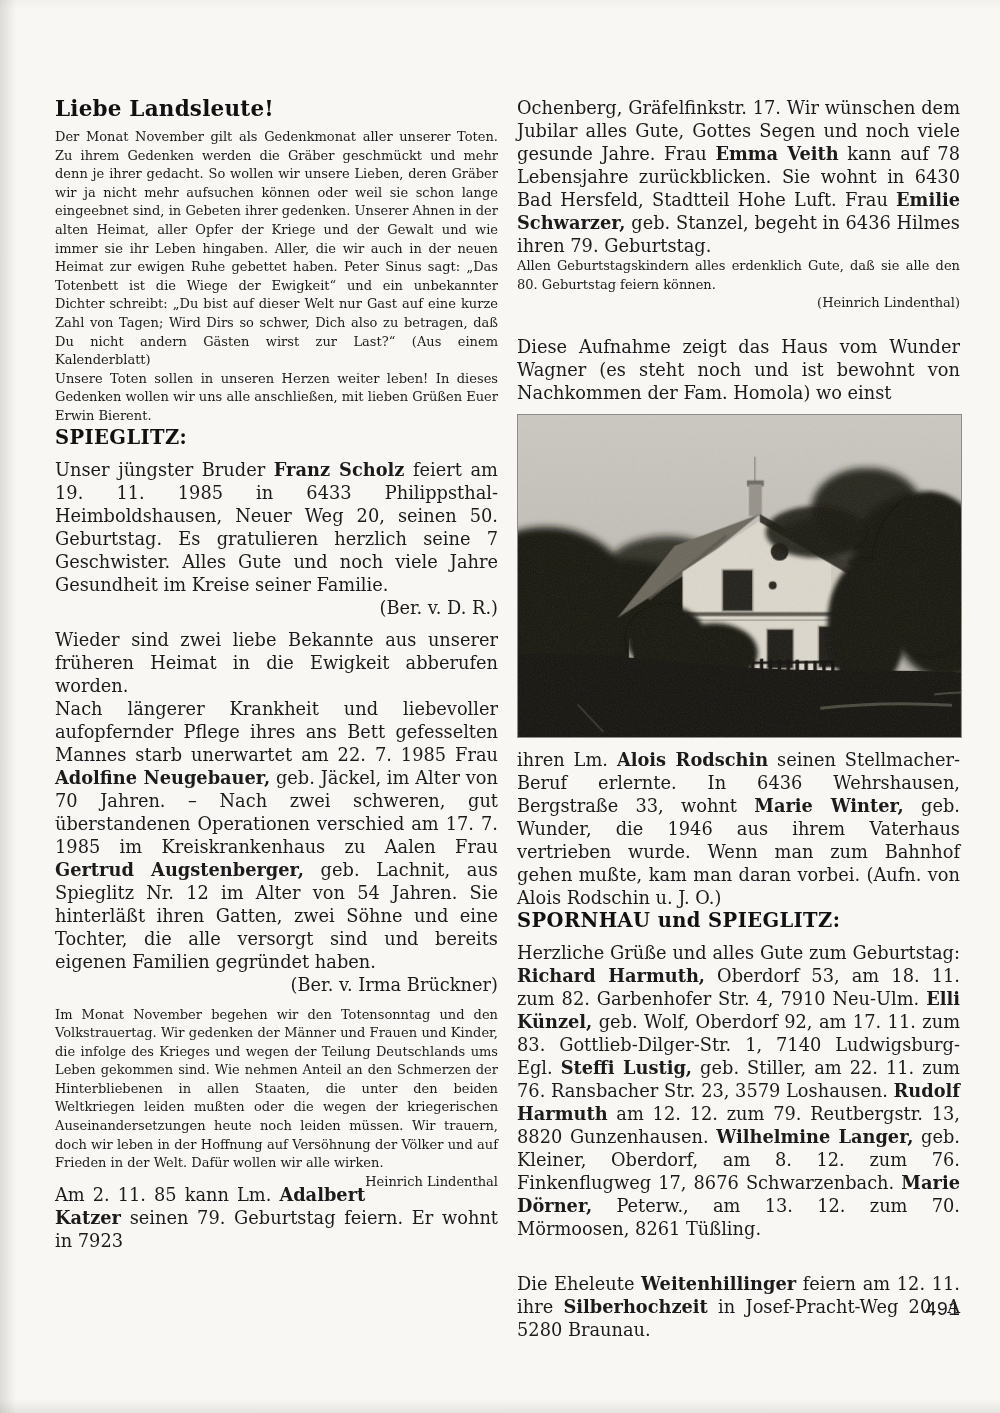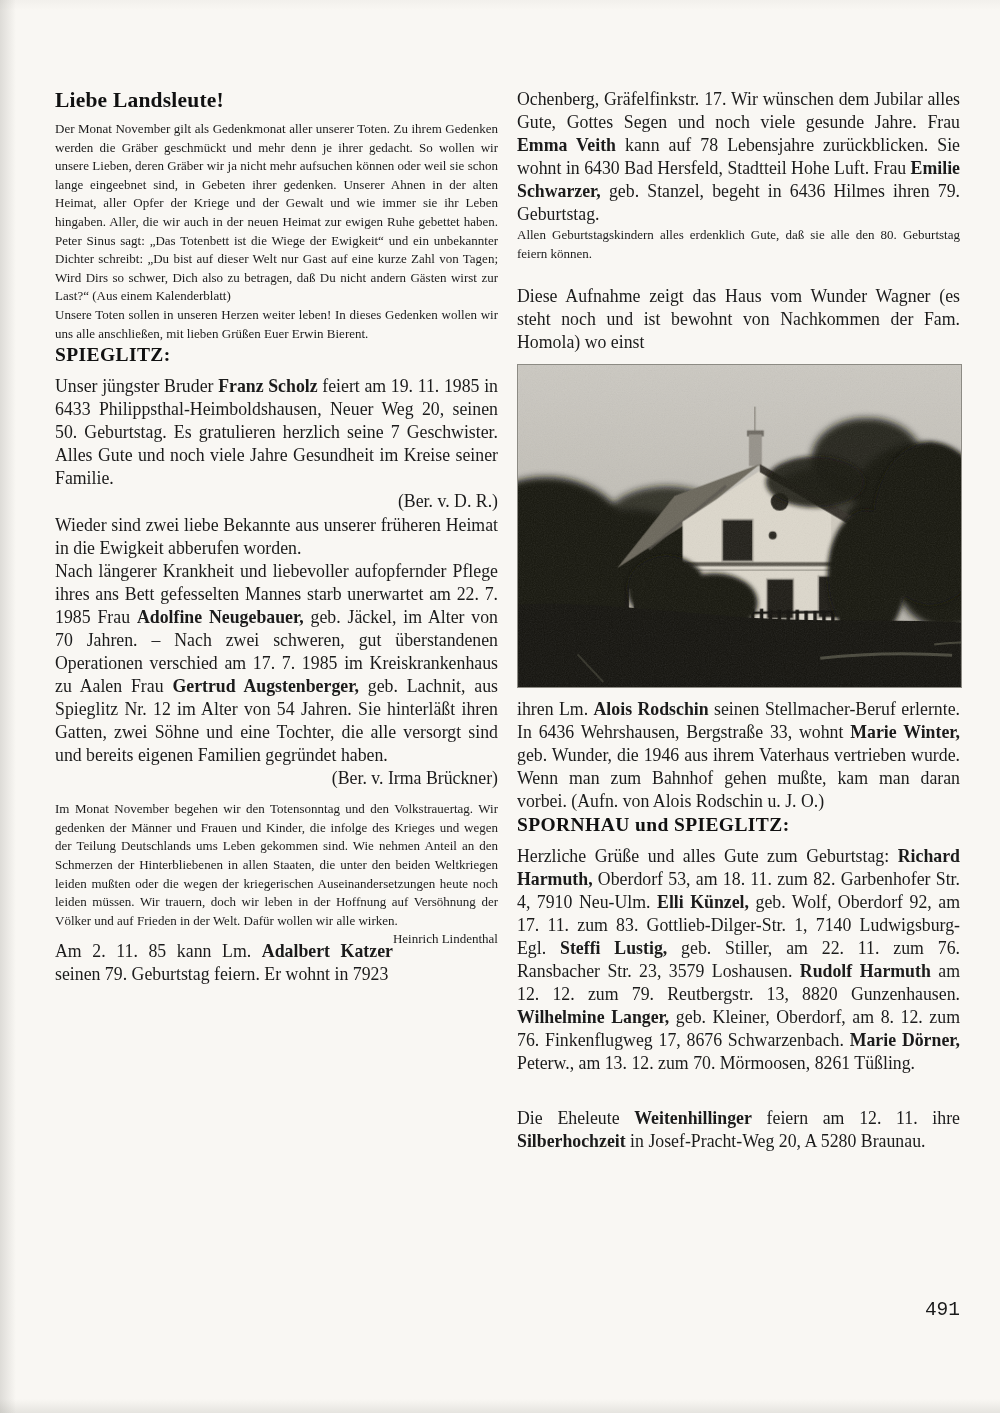--- a/index.html
+++ b/index.html
@@ -11,32 +11,32 @@
     -webkit-font-smoothing:antialiased;
   }
   .page{
     position:absolute;inset:0;
     background:
       linear-gradient(90deg, rgba(110,110,104,.20), rgba(110,110,104,0) 16px),
       linear-gradient(0deg, rgba(110,110,104,.14), rgba(0,0,0,0) 14px),
       linear-gradient(180deg, rgba(110,110,104,.05), rgba(0,0,0,0) 10px),
       #f9f7f3;
   }
-  .col{position:absolute;top:88px;width:443px;font-family:Liberation Serif, serif;}
+  .col{position:absolute;top:96px;width:443px;}
   .col-left{left:55px;}
   .col-right{left:517px;}
   h1.title{font-size:21.5px;line-height:25px;margin:0 0 7px 0;letter-spacing:.2px;color:#111;}
   h2.section{font-size:19.5px;line-height:24px;margin:0 0 8px 0;letter-spacing:.4px;color:#111;}
   p{margin:0;text-align:justify;text-justify:inter-word;}
   .small{font-size:13px;line-height:18.6px;}
   .large{font-size:17.8px;line-height:23px;}
   .sig{text-align:right;}
   .sigfloat{float:right;text-align:right;}
   b{font-weight:bold;}
-  .mt8{margin-top:1px;}
+  .mt8{margin-top:9px;}
   .mt10{margin-top:10px;}
   .mt16{margin-top:32px;}
   .mt18{margin-top:18px;}
   .mt22{margin-top:22px;}
   .photo{margin-top:10px;line-height:0;}
   .photo svg{display:block;border:1px solid #8d8b84;}
   .page-number{
     position:absolute;left:905px;top:1299px;width:55px;
     font-size:19.5px;text-align:right;color:#1b1b1b;font-family:Liberation Mono, monospace;
   }
@@ -60,20 +60,21 @@
     <p class="large sig">(Ber. v. Irma Brückner)</p>
 
     <p class="small mt10"><span>Im Monat November begehen wir den Totensonntag und den Volkstrauertag. Wir gedenken der Männer und Frauen und Kinder, die infolge des Krieges und wegen der Teilung Deutschlands ums Leben gekommen sind. Wie nehmen Anteil an den Schmerzen der Hinterbliebenen in allen Staaten, die unter den beiden Weltkriegen leiden mußten oder die wegen der kriegerischen Auseinandersetzungen heute noch leiden müssen. Wir trauern, doch wir leben in der Hoffnung auf Versöhnung der Völker und auf Frieden in der Welt. Dafür wollen wir alle wirken.</span> <span class="sigfloat">Heinrich Lindenthal</span></p>
 
     <p class="large mt10"><span>Am 2. 11. 85 kann Lm. </span><b>Adalbert Katzer</b><span> seinen 79. Geburtstag feiern. Er wohnt in 7923</span></p>
   </div>
 
   <div class="col col-right">
     <p class="large"><span>Ochenberg, Gräfelfinkstr. 17. Wir wünschen dem Jubilar alles Gute, Gottes Segen und noch viele gesunde Jahre. Frau </span><b>Emma Veith</b><span> kann auf 78 Lebensjahre zurückblicken. Sie wohnt in 6430 Bad Hersfeld, Stadtteil Hohe Luft. Frau </span><b>Emilie Schwarzer,</b><span> geb. Stanzel, begeht in 6436 Hilmes ihren 79. Geburtstag.</span></p>
     <p class="small">Allen Geburtstagskindern alles erdenklich Gute, daß sie alle den 80. Geburtstag feiern können.</p>
+    <p class="small sig">(Heinrich Lindenthal)</p>
 
     <p class="large mt22">Diese Aufnahme zeigt das Haus vom Wunder Wagner (es steht noch und ist bewohnt von Nachkommen der Fam. Homola) wo einst</p>
 
     <div class="photo">
       <svg viewBox="0 0 447 325" width="443" height="322" xmlns="http://www.w3.org/2000/svg" role="img" aria-label="house photo">
         <defs>
           <linearGradient id="sky" x1="0" y1="0" x2="0" y2="1">
             <stop offset="0" stop-color="#ccc9c2"></stop>
             <stop offset="0.55" stop-color="#bfbcb4"></stop>
             <stop offset="1" stop-color="#b2afa6"></stop>

